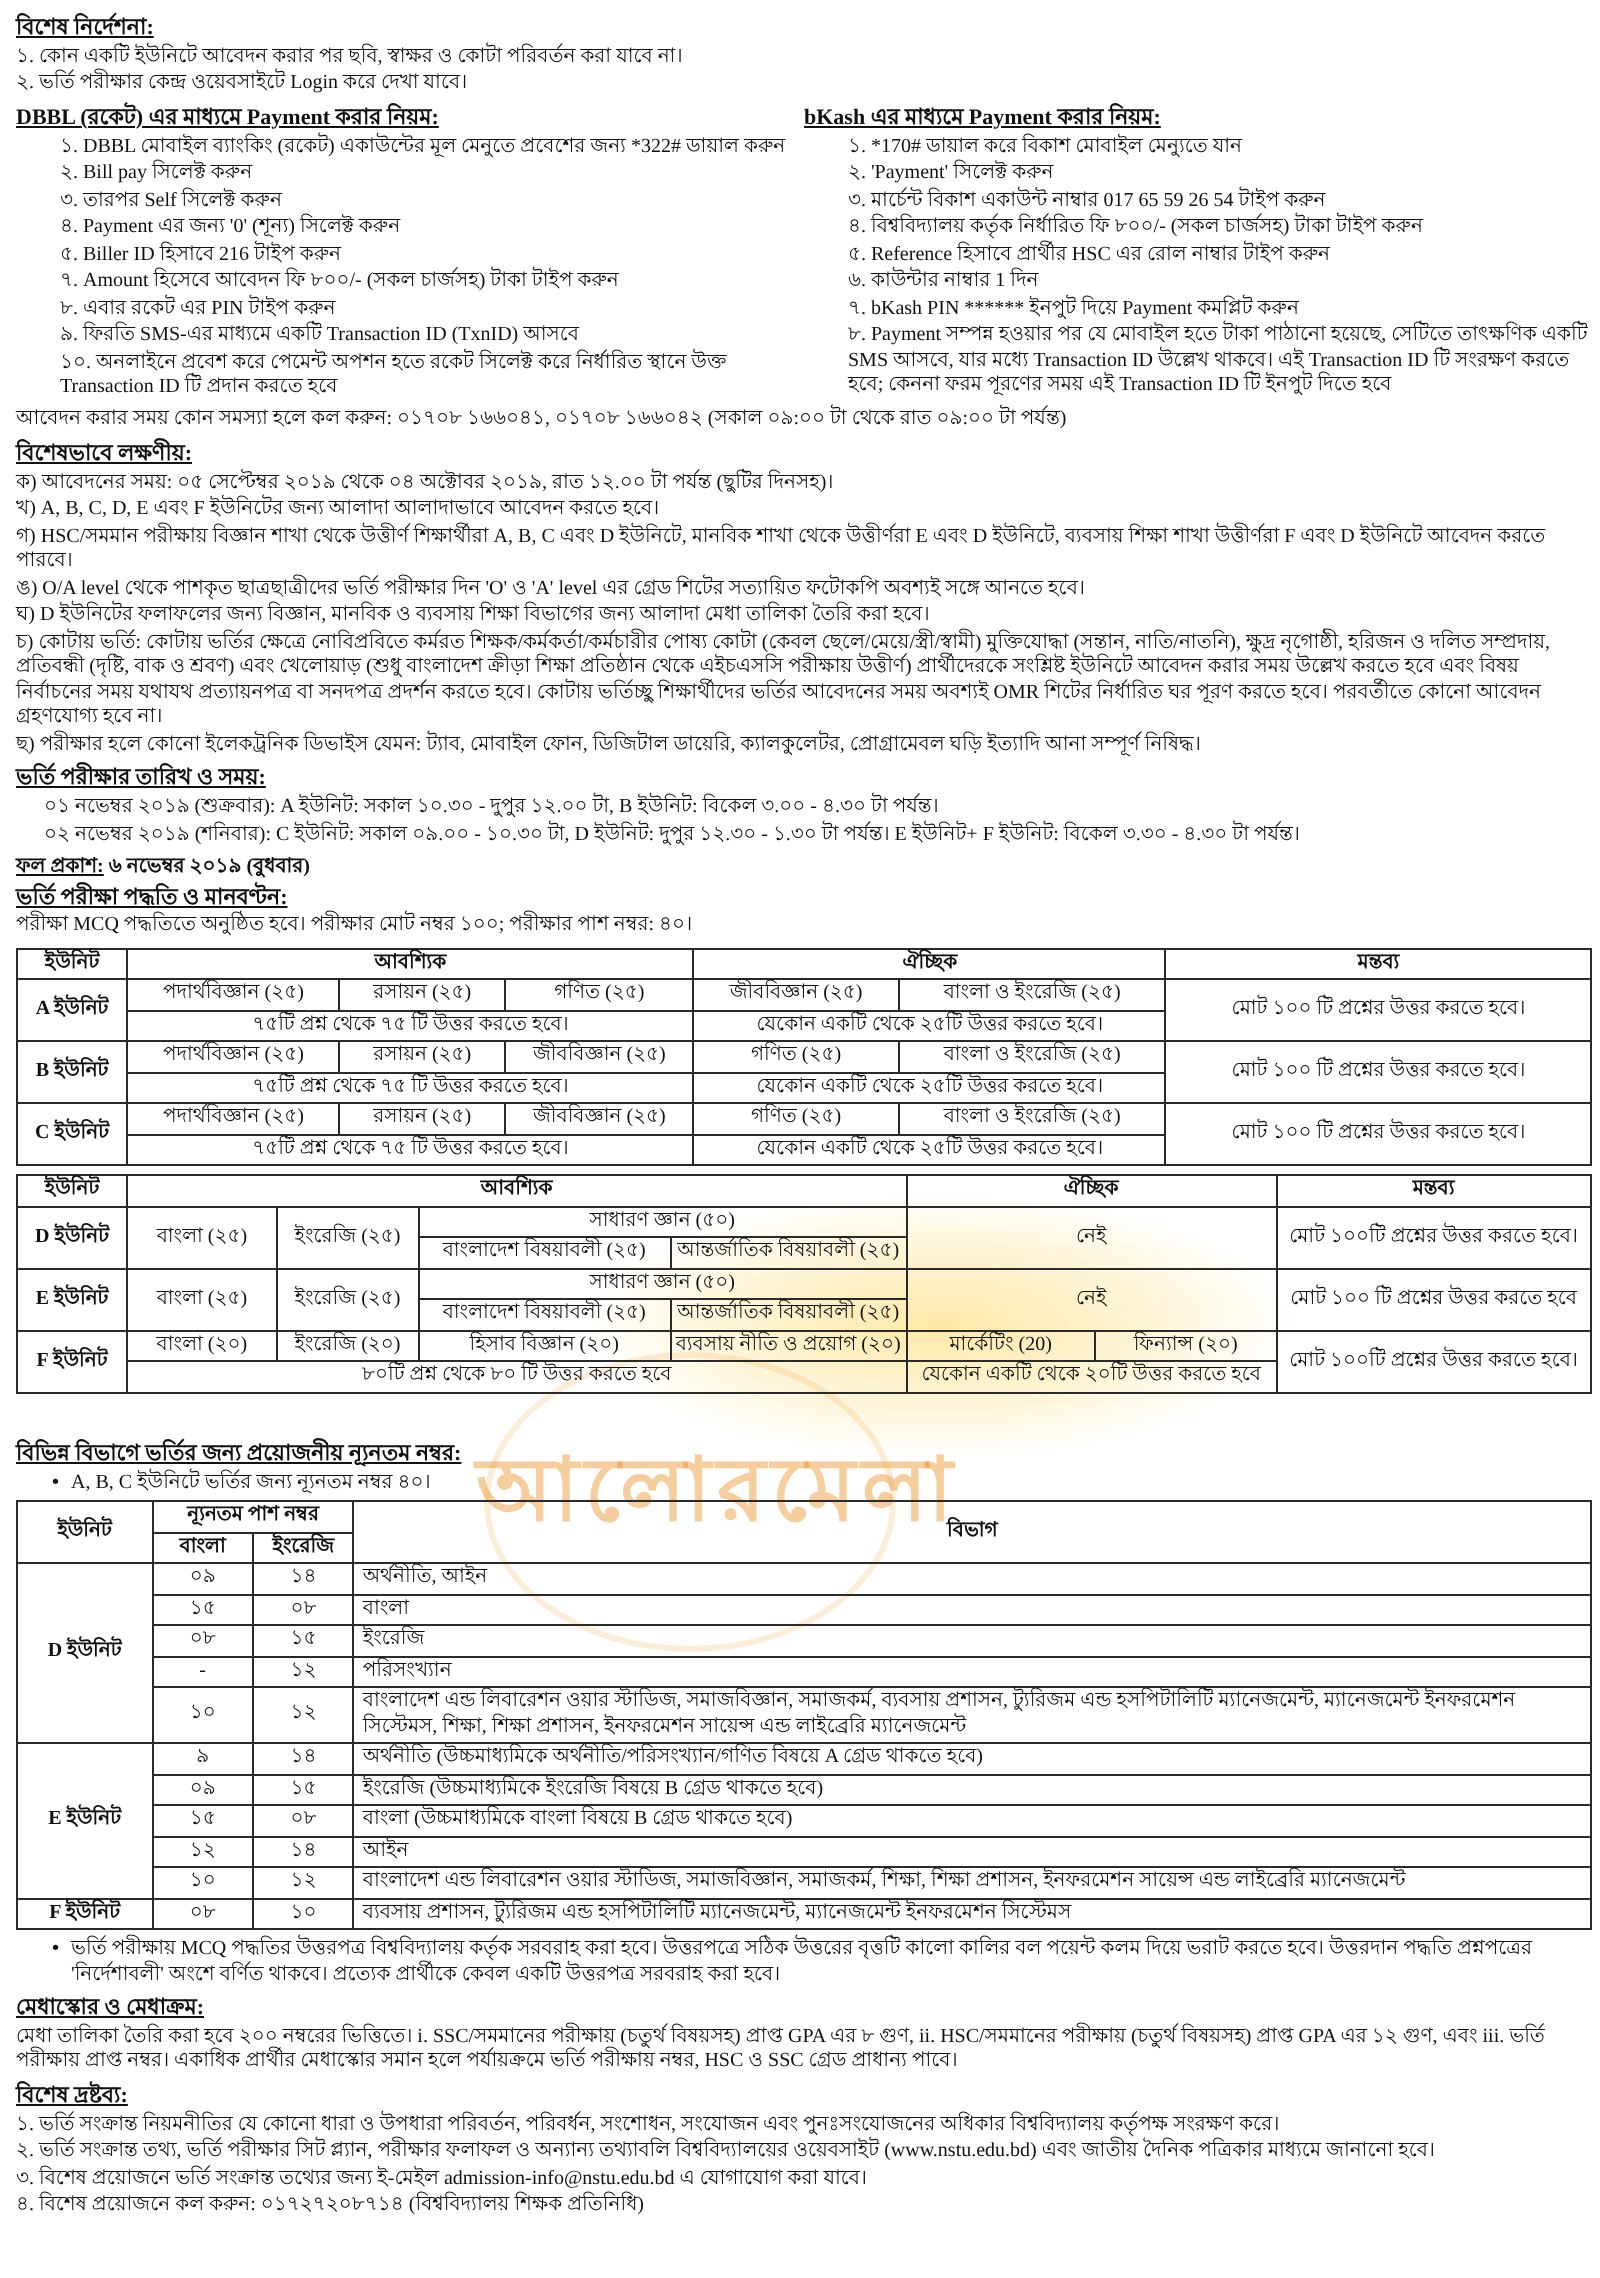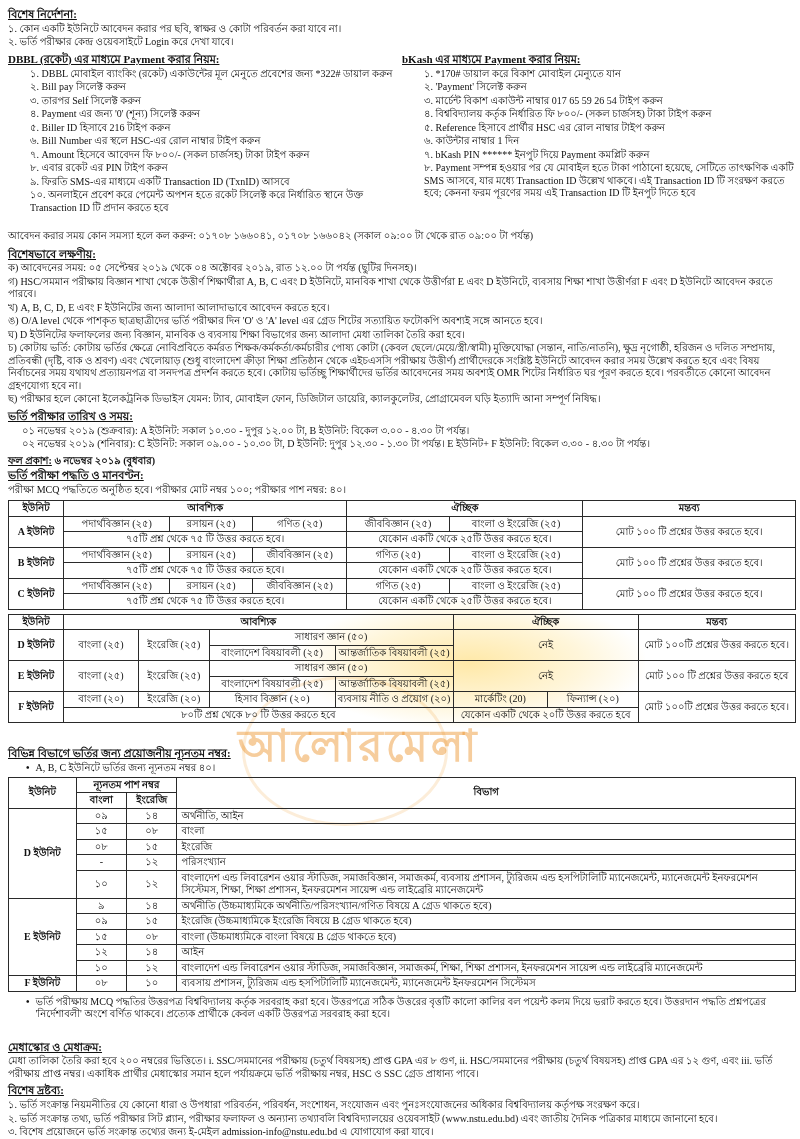--- a/index.html
+++ b/index.html
@@ -26,21 +26,21 @@
     position:absolute; left:238px; top:718px;
     font-family:"DejaVu Sans",sans-serif; font-size:44px; font-weight:bold;
     color:rgba(236,144,38,0.45); letter-spacing:3px; white-space:nowrap;
   }
 
   .h { font-weight:bold; font-size:11px; }
   .u { text-decoration:underline; }
   .sec { margin-bottom:4px; }
   .line { margin-top:1px; }
 
-  .pay-cols { display:flex; gap:0; margin-bottom:16px; }
+  .pay-cols { display:flex; gap:0; margin-bottom:3px; }
   .pay-col { flex:1 1 50%; }
   .steps { padding-left:22px; margin-top:1px; }
   .step { margin-top:1px; }
 
   .helpline { margin:2px 0 5px 0; }
 
   .note-item { margin-top:1px; }
 
   .sched-line { padding-left:14px; margin-top:1px; }
   .result-line { font-weight:bold; margin:2px 0; }
@@ -79,21 +79,20 @@
 
     <div class="pay-cols">
       <div class="pay-col">
         <div class="h u">DBBL (রকেট) এর মাধ্যমে Payment করার নিয়ম:</div>
         <div class="steps">
           <div class="step">১. DBBL মোবাইল ব্যাংকিং (রকেট) একাউন্টের মূল মেনুতে প্রবেশের জন্য *322# ডায়াল করুন</div>
           <div class="step">২. Bill pay সিলেক্ট করুন</div>
           <div class="step">৩. তারপর Self সিলেক্ট করুন</div>
           <div class="step">৪. Payment এর জন্য '0' (শূন্য) সিলেক্ট করুন</div>
           <div class="step">৫. Biller ID হিসাবে 216 টাইপ করুন</div>
-          <div class="step">৬. Bill Number এর স্থলে HSC-এর রোল নাম্বার টাইপ করুন</div>
           <div class="step">৭. Amount হিসেবে আবেদন ফি ৮০০/- (সকল চার্জসহ) টাকা টাইপ করুন</div>
           <div class="step">৮. এবার রকেট এর PIN টাইপ করুন</div>
           <div class="step">৯. ফিরতি SMS-এর মাধ্যমে একটি Transaction ID (TxnID) আসবে</div>
           <div class="step">১০. অনলাইনে প্রবেশ করে পেমেন্ট অপশন হতে রকেট সিলেক্ট করে নির্ধারিত স্থানে উক্ত Transaction ID টি প্রদান করতে হবে</div>
         </div>
       </div>
       <div class="pay-col">
         <div class="h u">bKash এর মাধ্যমে Payment করার নিয়ম:</div>
         <div class="steps">
           <div class="step">১. *170# ডায়াল করে বিকাশ মোবাইল মেন্যুতে যান</div>
@@ -106,22 +105,22 @@
           <div class="step">৮. Payment সম্পন্ন হওয়ার পর যে মোবাইল হতে টাকা পাঠানো হয়েছে, সেটিতে তাৎক্ষণিক একটি SMS আসবে, যার মধ্যে Transaction ID উল্লেখ থাকবে। এই Transaction ID টি সংরক্ষণ করতে হবে; কেননা ফরম পূরণের সময় এই Transaction ID টি ইনপুট দিতে হবে</div>
         </div>
       </div>
     </div>
 
     <div class="helpline">আবেদন করার সময় কোন সমস্যা হলে কল করুন: ০১৭০৮ ১৬৬০৪১, ০১৭০৮ ১৬৬০৪২ (সকাল ০৯:০০ টা থেকে রাত ০৯:০০ টা পর্যন্ত)</div>
 
     <section class="sec">
       <div class="h u">বিশেষভাবে লক্ষণীয়:</div>
       <div class="note-item">ক) আবেদনের সময়: ০৫ সেপ্টেম্বর ২০১৯ থেকে ০৪ অক্টোবর ২০১৯, রাত ১২.০০ টা পর্যন্ত (ছুটির দিনসহ)।</div>
+      <div class="note-item">খ) A, B, C, D, E এবং F ইউনিটের জন্য আলাদা আলাদাভাবে আবেদন করতে হবে।</div>
       <div class="note-item">গ) HSC/সমমান পরীক্ষায় বিজ্ঞান শাখা থেকে উত্তীর্ণ শিক্ষার্থীরা A, B, C এবং D ইউনিটে, মানবিক শাখা থেকে উত্তীর্ণরা E এবং D ইউনিটে, ব্যবসায় শিক্ষা শাখা উত্তীর্ণরা F এবং D ইউনিটে আবেদন করতে পারবে।</div>
-      <div class="note-item">খ) A, B, C, D, E এবং F ইউনিটের জন্য আলাদা আলাদাভাবে আবেদন করতে হবে।</div>
       <div class="note-item">ঙ) O/A level থেকে পাশকৃত ছাত্রছাত্রীদের ভর্তি পরীক্ষার দিন 'O' ও 'A' level এর গ্রেড শিটের সত্যায়িত ফটোকপি অবশ্যই সঙ্গে আনতে হবে।</div>
       <div class="note-item">ঘ) D ইউনিটের ফলাফলের জন্য বিজ্ঞান, মানবিক ও ব্যবসায় শিক্ষা বিভাগের জন্য আলাদা মেধা তালিকা তৈরি করা হবে।</div>
       <div class="note-item">চ) কোটায় ভর্তি: কোটায় ভর্তির ক্ষেত্রে নোবিপ্রবিতে কর্মরত শিক্ষক/কর্মকর্তা/কর্মচারীর পোষ্য কোটা (কেবল ছেলে/মেয়ে/স্ত্রী/স্বামী) মুক্তিযোদ্ধা (সন্তান, নাতি/নাতনি), ক্ষুদ্র নৃগোষ্ঠী, হরিজন ও দলিত সম্প্রদায়, প্রতিবন্ধী (দৃষ্টি, বাক ও শ্রবণ) এবং খেলোয়াড় (শুধু বাংলাদেশ ক্রীড়া শিক্ষা প্রতিষ্ঠান থেকে এইচএসসি পরীক্ষায় উত্তীর্ণ) প্রার্থীদেরকে সংশ্লিষ্ট ইউনিটে আবেদন করার সময় উল্লেখ করতে হবে এবং বিষয় নির্বাচনের সময় যথাযথ প্রত্যায়নপত্র বা সনদপত্র প্রদর্শন করতে হবে। কোটায় ভর্তিচ্ছু শিক্ষার্থীদের ভর্তির আবেদনের সময় অবশ্যই OMR শিটের নির্ধারিত ঘর পূরণ করতে হবে। পরবর্তীতে কোনো আবেদন গ্রহণযোগ্য হবে না।</div>
       <div class="note-item">ছ) পরীক্ষার হলে কোনো ইলেকট্রনিক ডিভাইস যেমন: ট্যাব, মোবাইল ফোন, ডিজিটাল ডায়েরি, ক্যালকুলেটর, প্রোগ্রামেবল ঘড়ি ইত্যাদি আনা সম্পূর্ণ নিষিদ্ধ।</div>
     </section>
 
     <section class="sec">
       <div class="h u">ভর্তি পরীক্ষার তারিখ ও সময়:</div>
       <div class="sched-line">০১ নভেম্বর ২০১৯ (শুক্রবার): A ইউনিট: সকাল ১০.৩০ - দুপুর ১২.০০ টা, B ইউনিট: বিকেল ৩.০০ - ৪.৩০ টা পর্যন্ত।</div>
       <div class="sched-line">০২ নভেম্বর ২০১৯ (শনিবার): C ইউনিট: সকাল ০৯.০০ - ১০.৩০ টা, D ইউনিট: দুপুর ১২.৩০ - ১.৩০ টা পর্যন্ত। E ইউনিট+ F ইউনিট: বিকেল ৩.৩০ - ৪.৩০ টা পর্যন্ত।</div>
@@ -341,26 +340,27 @@
         </tbody>
           </table>
       </div>
     </section>
 
     <div class="bullet-row">
       <span class="bullet-marker">•</span>
       <span>ভর্তি পরীক্ষায় MCQ পদ্ধতির উত্তরপত্র বিশ্ববিদ্যালয় কর্তৃক সরবরাহ করা হবে। উত্তরপত্রে সঠিক উত্তরের বৃত্তটি কালো কালির বল পয়েন্ট কলম দিয়ে ভরাট করতে হবে। উত্তরদান পদ্ধতি প্রশ্নপত্রের 'নির্দেশাবলী' অংশে বর্ণিত থাকবে। প্রত্যেক প্রার্থীকে কেবল একটি উত্তরপত্র সরবরাহ করা হবে।</span>
     </div>
 
-    <section class="sec" style="margin-top:20px;">
+    <section class="sec" style="margin-top:4px;">
       <div class="h u">মেধাস্কোর ও মেধাক্রম:</div>
       <div class="line">মেধা তালিকা তৈরি করা হবে ২০০ নম্বরের ভিত্তিতে। i. SSC/সমমানের পরীক্ষায় (চতুর্থ বিষয়সহ) প্রাপ্ত GPA এর ৮ গুণ, ii. HSC/সমমানের পরীক্ষায় (চতুর্থ বিষয়সহ) প্রাপ্ত GPA এর ১২ গুণ, এবং iii. ভর্তি পরীক্ষায় প্রাপ্ত নম্বর। একাধিক প্রার্থীর মেধাস্কোর সমান হলে পর্যায়ক্রমে ভর্তি পরীক্ষায় নম্বর, HSC ও SSC গ্রেড প্রাধান্য পাবে।</div>
     </section>
 
     <section class="sec">
       <div class="h u">বিশেষ দ্রষ্টব্য:</div>
       <div class="line">১. ভর্তি সংক্রান্ত নিয়মনীতির যে কোনো ধারা ও উপধারা পরিবর্তন, পরিবর্ধন, সংশোধন, সংযোজন এবং পুনঃসংযোজনের অধিকার বিশ্ববিদ্যালয় কর্তৃপক্ষ সংরক্ষণ করে।</div>
       <div class="line">২. ভর্তি সংক্রান্ত তথ্য, ভর্তি পরীক্ষার সিট প্ল্যান, পরীক্ষার ফলাফল ও অন্যান্য তথ্যাবলি বিশ্ববিদ্যালয়ের ওয়েবসাইট (www.nstu.edu.bd) এবং জাতীয় দৈনিক পত্রিকার মাধ্যমে জানানো হবে।</div>
       <div class="line">৩. বিশেষ প্রয়োজনে ভর্তি সংক্রান্ত তথ্যের জন্য ই-মেইল admission-info@nstu.edu.bd এ যোগাযোগ করা যাবে।</div>
+      <div class="line">৪. বিশেষ প্রয়োজনে কল করুন: ০১৭২৭২০৮৭১৪ (বিশ্ববিদ্যালয় শিক্ষক প্রতিনিধি)</div>
     </section>
 
   </div>
 </div>
 
 </body></html>

